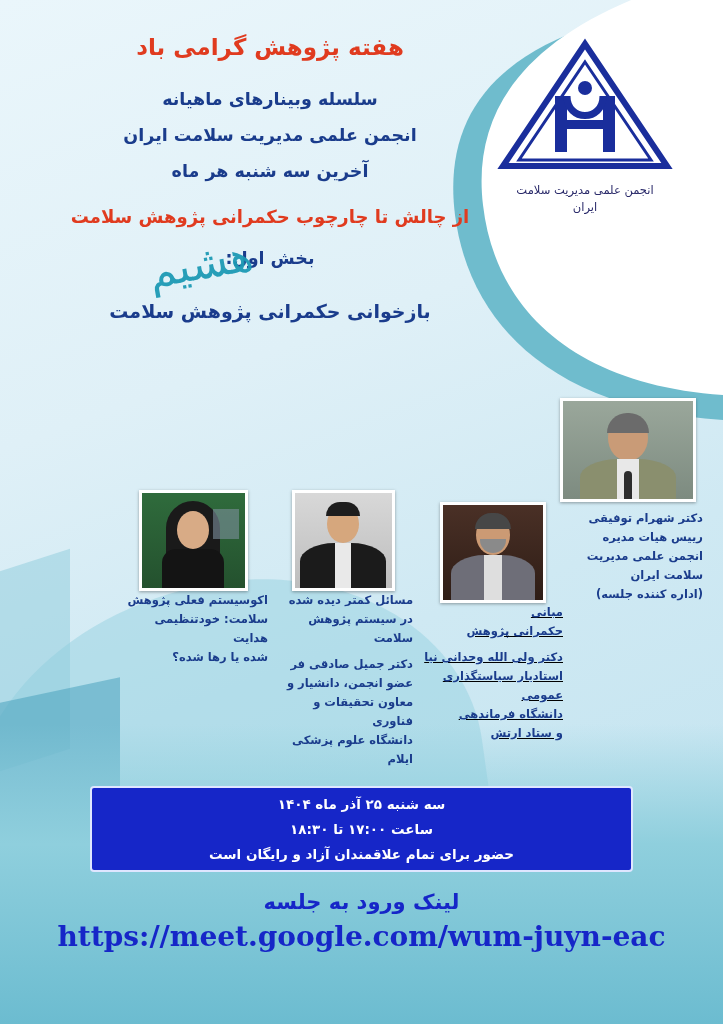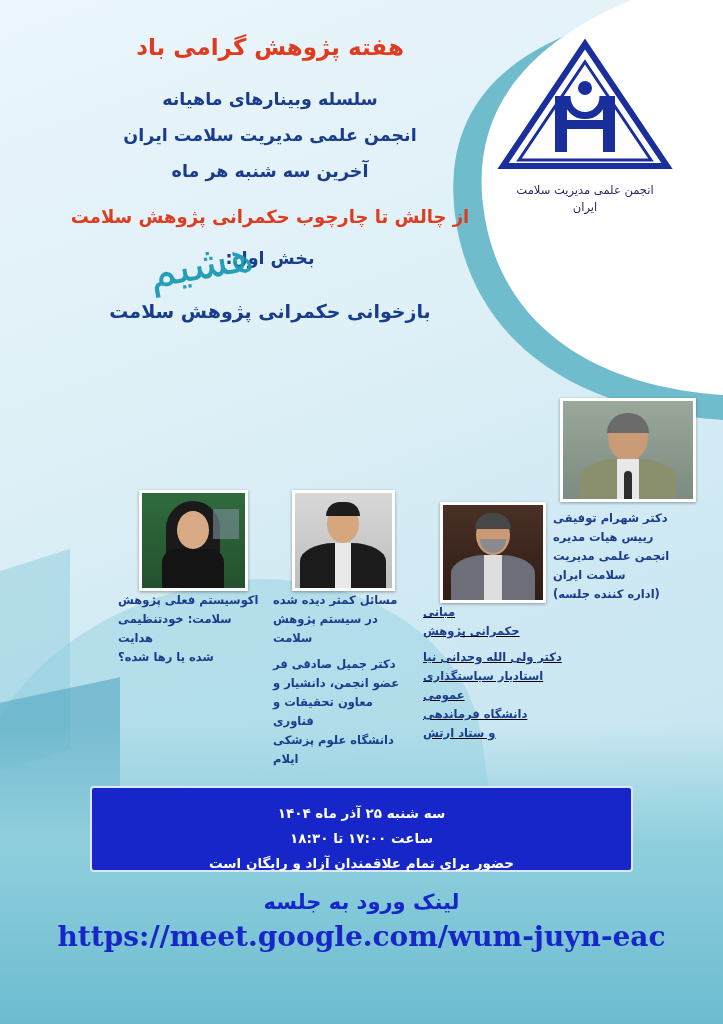--- a/index.html
+++ b/index.html
@@ -158,21 +158,21 @@
   .speakers {
     position: absolute;
     top: 398px;
     left: 0;
     width: 723px;
     height: 370px;
     z-index: 6;
   }
   .spk {
     position: absolute;
-    text-align: left;
+    text-align: right;
     direction: rtl;
   }
   .spk .photo {
     border: 3px solid #ffffff;
     box-shadow: 0 1px 3px rgba(0,0,0,.35);
     background: #888;
     overflow: hidden;
     margin: 0 auto;
     position: relative;
   }
@@ -222,21 +222,21 @@
     left: 90px;
     top: 786px;
     width: 543px;
     height: 86px;
     background: #1626c8;
     border: 2px solid #dfe6ff;
     border-radius: 4px;
     z-index: 7;
     color: #ffffff;
     text-align: center;
-    padding-top: 13px;
+    padding-top: 4px;
     box-sizing: border-box;
   }
   .info-box div {
     font-size: 13.5px;
     font-weight: bold;
     line-height: 1.85;
   }
 
   
   .link-label {

